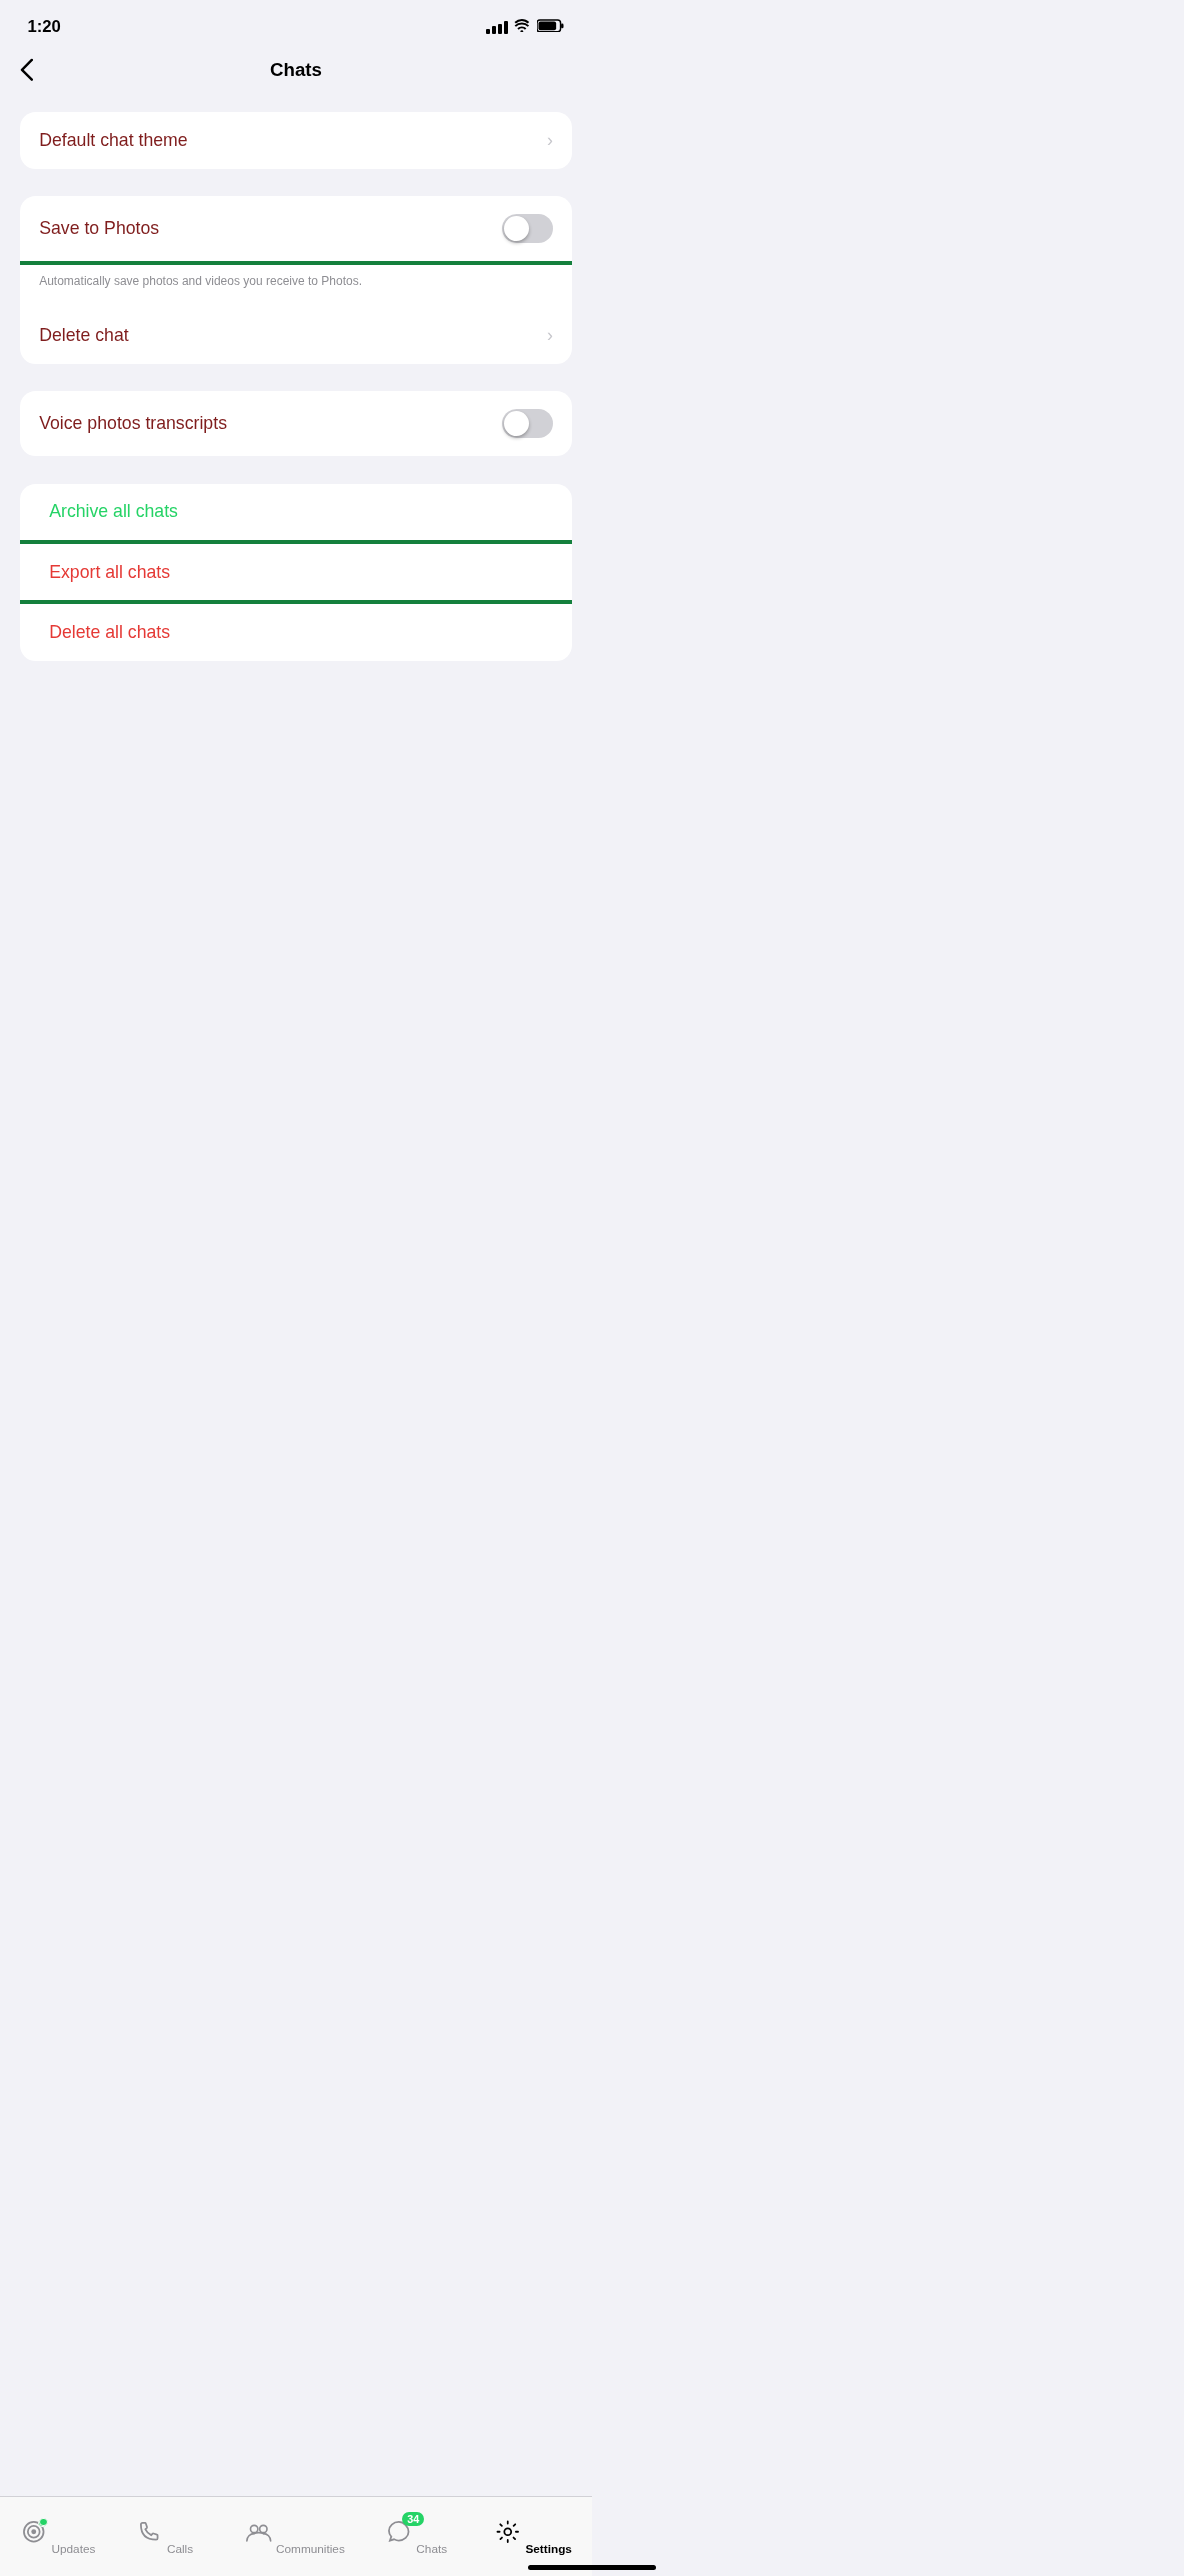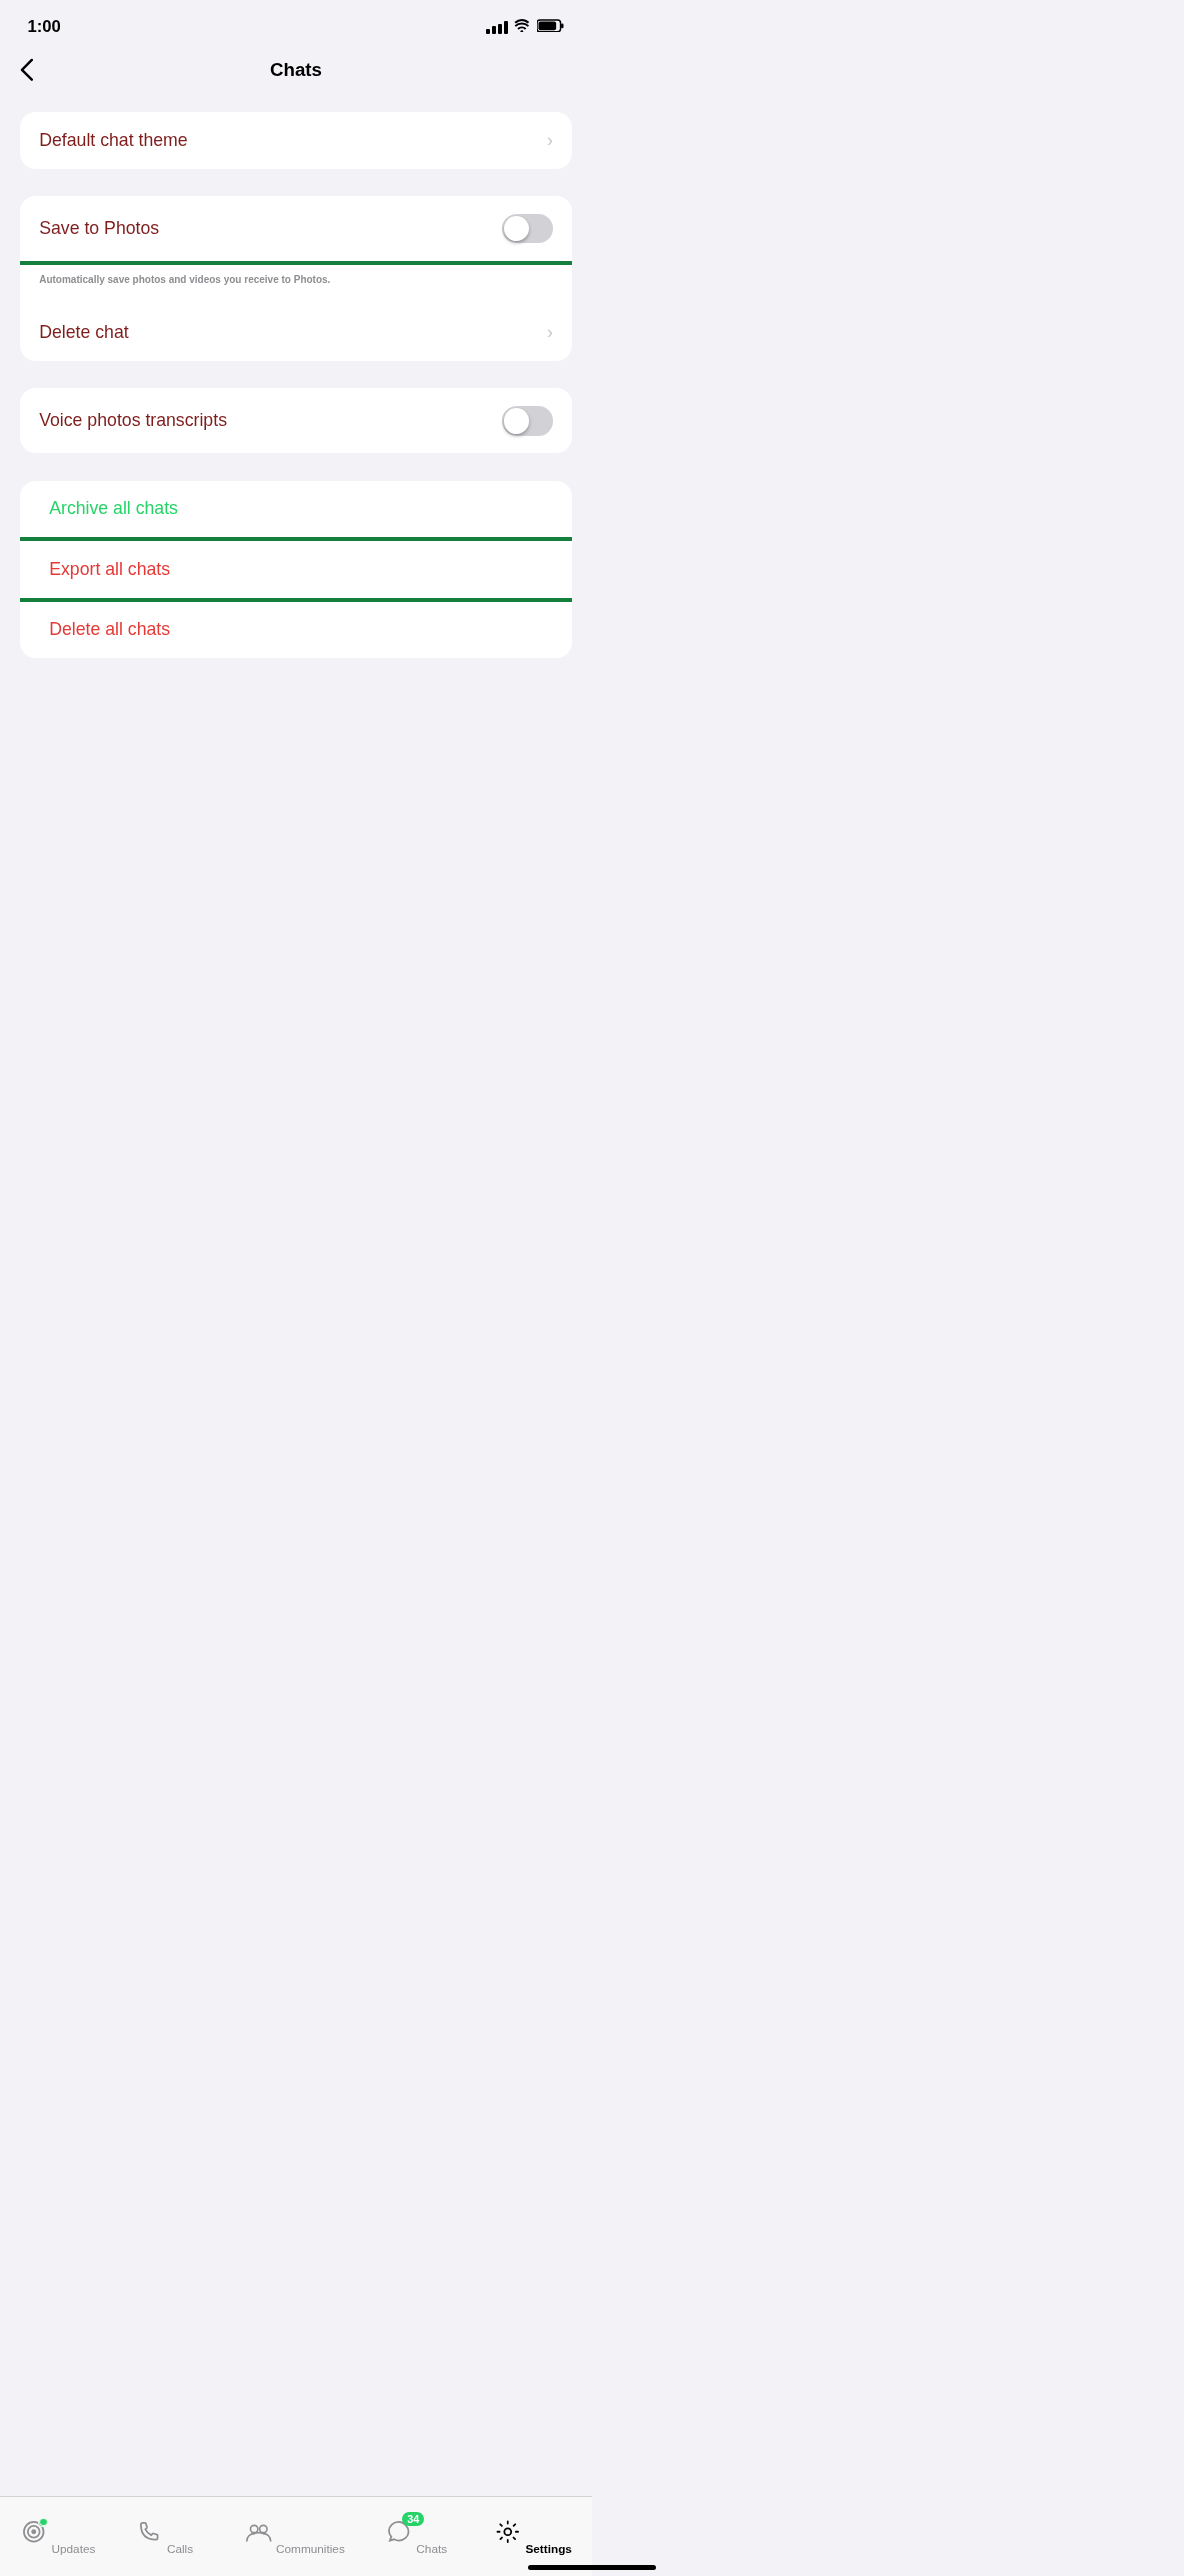--- a/index.html
+++ b/index.html
@@ -139,24 +139,23 @@
       border-radius: 50%;
       top: 2px;
       left: 2px;
       box-shadow: 0 2px 3.9px rgba(0,0,0,0.3);
       transition: left 0.2s;
     }
 
     
     .settings-description {
       padding: 7.9px 19.6px 17.7px 19.6px;
-      font-size: 10px;
+      font-size: 12px;
       color: #8e8e93;
       line-height: 1.4;
-      font-weight: bold;
     }
 
     
     .action-row-archive {
       color: #25d366 !important;
     }
 
     .action-row-clear {
       color: #e53935 !important;
     }
@@ -242,21 +241,21 @@
 
     
     .content-spacer {
       height: 98px;
     }
   </style>
 </head>
 <body>
 
 <div class="status-bar">
-  <span class="status-time">1:00</span>
+  <span class="status-time">1:20</span>
   <div class="status-icons">
     <div class="signal-bars">
       <div class="signal-bar" style="height:4.9px;"></div>
       <div class="signal-bar" style="height:7.9px;"></div>
       <div class="signal-bar" style="height:10.8px;"></div>
       <div class="signal-bar" style="height:13.8px;"></div>
     </div>
     <div class="wifi-icon">
       <svg width="17.7" height="13.8" viewBox="0 0 18 14">
         <path d="M9 11.5a1.5 1.5 0 1 1 0 3 1.5 1.5 0 0 1 0-3zm0-4a6.5 6.5 0 0 1 4.6 1.9l-1.4 1.4A4.5 4.5 0 0 0 9 9.5a4.5 4.5 0 0 0-3.2 1.3L4.4 9.4A6.5 6.5 0 0 1 9 7.5zm0-4a10.5 10.5 0 0 1 7.4 3.1L15 7.9A8.5 8.5 0 0 0 9 5.5 8.5 8.5 0 0 0 3 7.9L1.6 6.6A10.5 10.5 0 0 1 9 3.5zm0-3.5C11.9 0 14.5 1.1 16.5 3L15 4.5A9.5 9.5 0 0 0 9 2 9.5 9.5 0 0 0 3 4.5L1.5 3A13 13 0 0 1 9 0z" fill="#000"></path>

